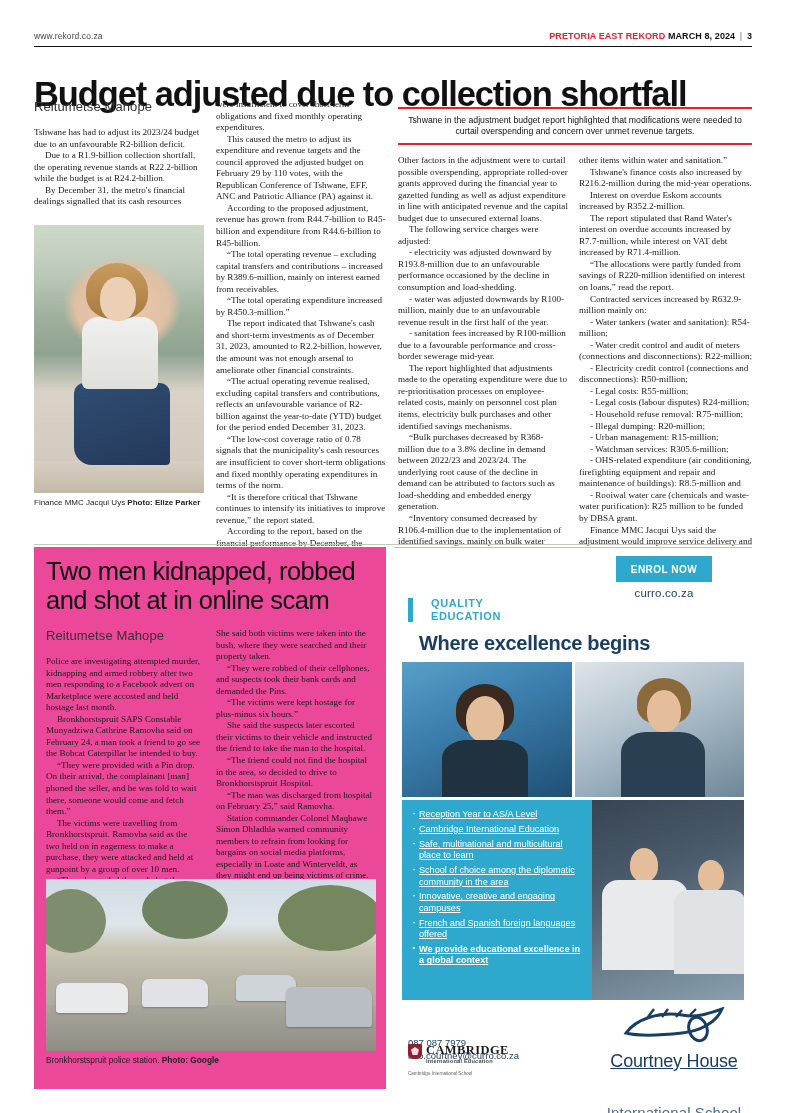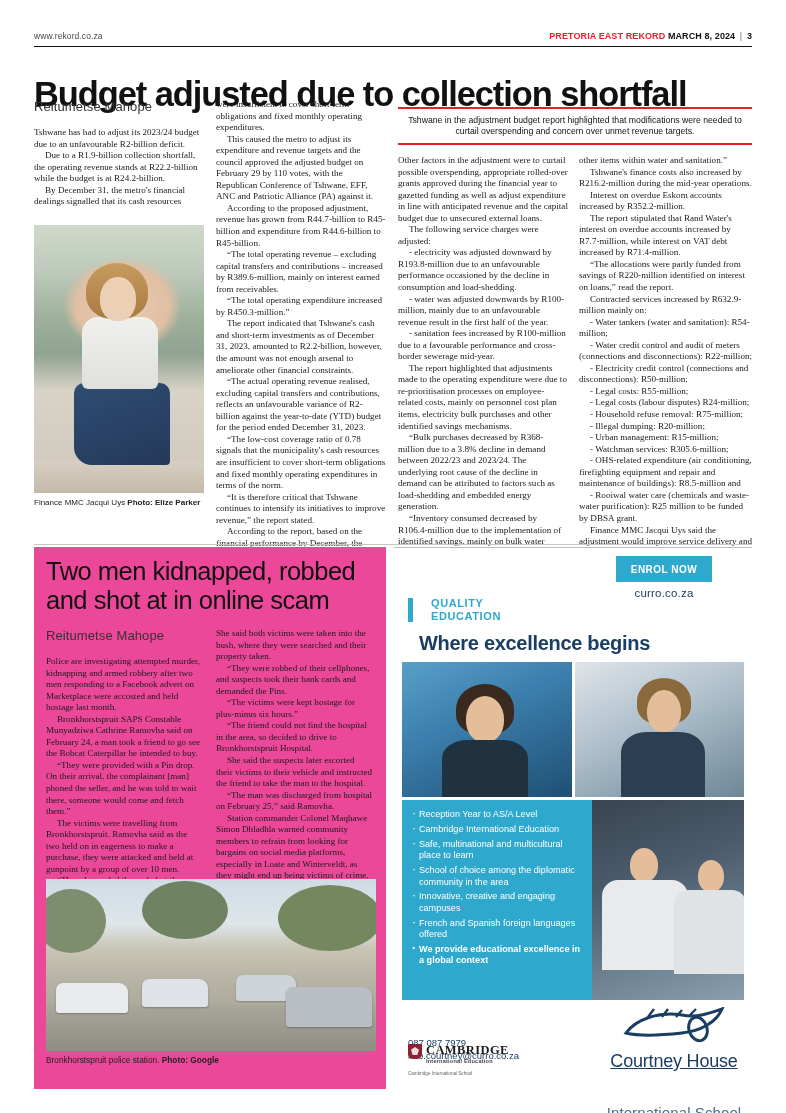--- a/index.html
+++ b/index.html
@@ -158,21 +158,21 @@
     overflow:hidden;
   }
   .ad-bullets {
     position:absolute; left:8px; top:253px; width:190px; height:200px;
     background:#2ea8cc; color:#fff; padding:9px 8px 4px 10px;
     font-family:"Liberation Sans", sans-serif;
     font-size:9.1px; line-height:11.4px;
   }
   .ad-bullets li { margin-bottom:3.5px; list-style:none; position:relative; padding-left:7px; }
   .ad-bullets li::before { content:"·"; position:absolute; left:0; top:-1px; font-size:12px; }
-  .ad-bullets ul { margin:0; padding:0; }
+  .ad-bullets ul { margin:0; padding:0;text-decoration:underline; }
   .ad-bullets li.bold { font-weight:bold; }
 
   .ad-contact {
     position:absolute; left:14px; top:462px;
     font-family:"Liberation Sans", sans-serif;
     font-size:9.5px; line-height:12.5px; color:#1a3e63;margin-top:28px;
   }
   .cambridge-logo {
     position:absolute; left:14px; top:496px; width:120px;
   }
@@ -365,22 +365,22 @@
           <p class="body noindent">Police are investigating attempted murder, kidnapping and armed robbery after two men responding to a Facebook advert on Marketplace were accosted and held hostage last month.</p>
           <p class="body">Bronkhorstspruit SAPS Constable Munyadziwa Cathrine Ramovha said on February 24, a man took a friend to go see the Bobcat Caterpillar he intended to buy.</p>
           <p class="body">“They were provided with a Pin drop. On their arrival, the complainant [man] phoned the seller, and he was told to wait there, someone would come and fetch them.”</p>
           <p class="body">The victims were travelling from Bronkhorstspruit. Ramovha said as the two held on in eagerness to make a purchase, they were attacked and held at gunpoint by a group of over 10 men.</p>
           <p class="body">“They demanded the cash, but the victims said they did not have cash. While the man argued with one suspect, he was shot in the head.”</p>
         </div>
         <div class="s2col s2c2">
           <p class="body noindent">She said both victims were taken into the bush, where they were searched and their property taken.</p>
           <p class="body">“They were robbed of their cellphones, and suspects took their bank cards and demanded the Pins.</p>
           <p class="body">“The victims were kept hostage for plus-minus six hours.”</p>
+          <p class="body">She said the suspects later escorted their victims to their vehicle and instructed the friend to take the man to the hospital.</p>
           <p class="body">“The friend could not find the hospital in the area, so decided to drive to Bronkhorstspruit Hospital.</p>
-          <p class="body">She said the suspects later escorted their victims to their vehicle and instructed the friend to take the man to the hospital.</p>
           <p class="body">“The man was discharged from hospital on February 25,” said Ramovha.</p>
           <p class="body">Station commander Colonel Maqhawe Simon Dhladhla warned community members to refrain from looking for bargains on social media platforms, especially in Loate and Winterveldt, as they might end up being victims of crime.</p>
           <p class="body">“Those who shop online ought to exercise caution and limit their purchases to reliable websites or apps.”</p>
           <p class="body">He said fraudsters and other criminals used social media to find their victims.</p>
         </div>
       </div>
     </div>
 
     <div class="police-photo">
       <div class="ph ph-street">

